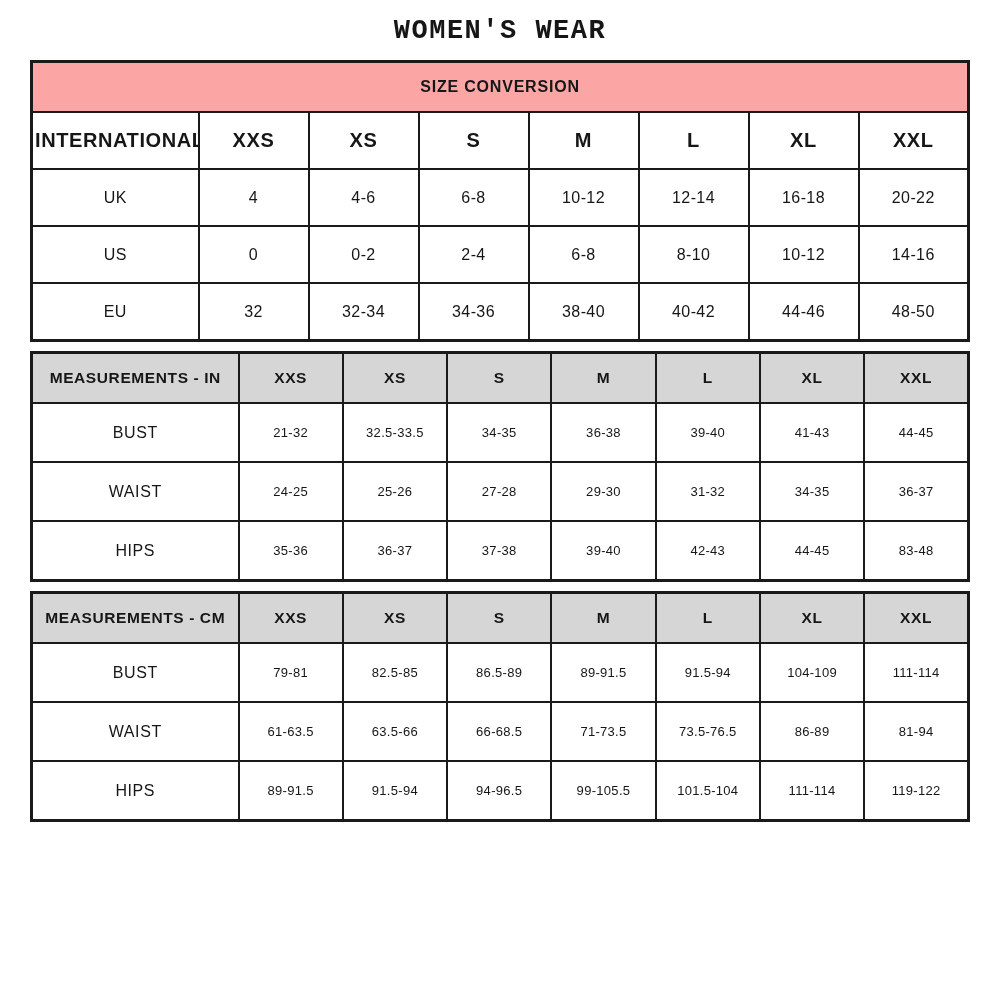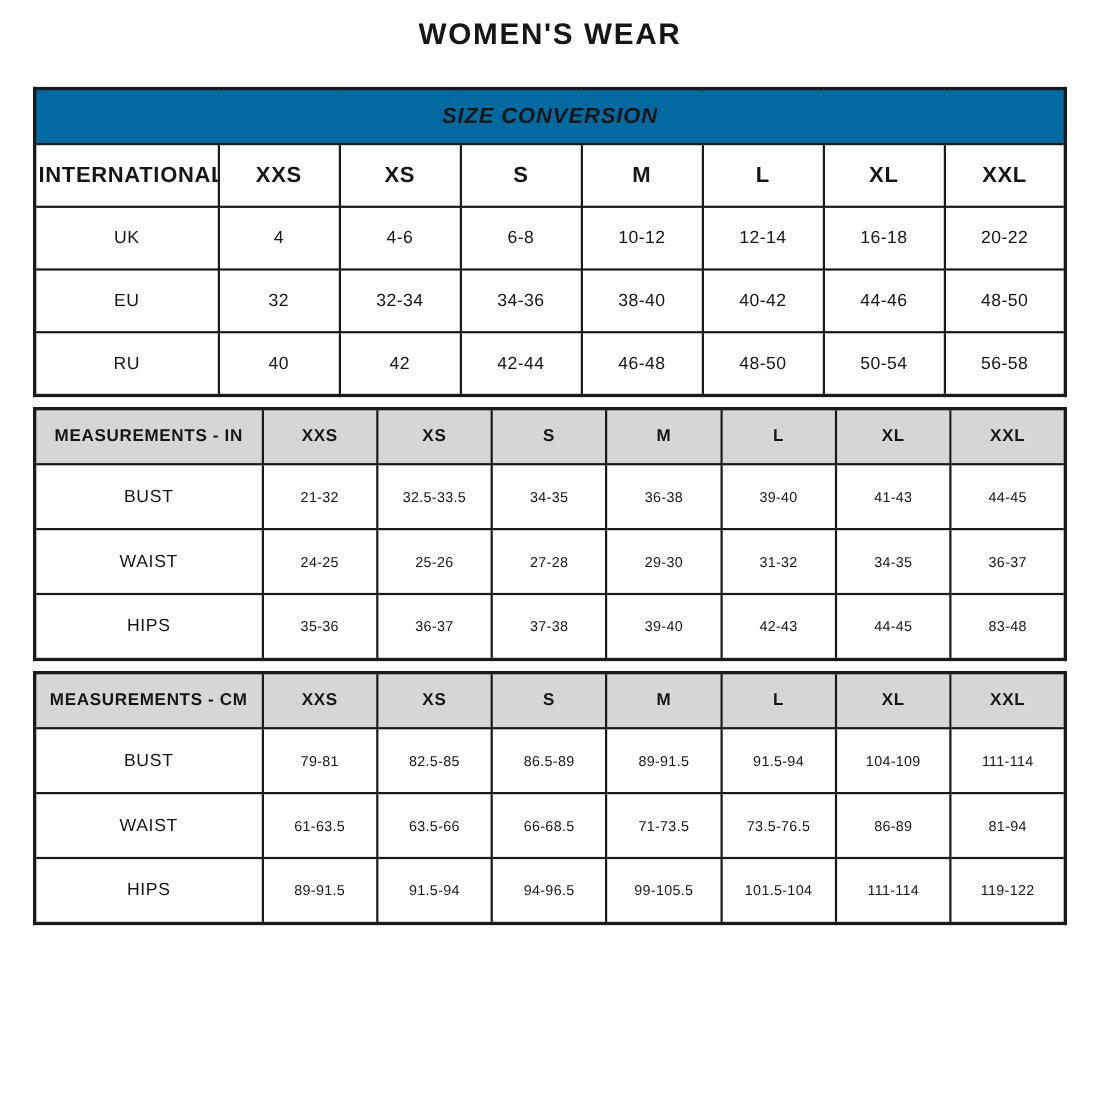--- a/index.html
+++ b/index.html
@@ -17,45 +17,45 @@
   .page {
     box-sizing: border-box;
     width: 1000px;
     padding: 10px 30px 0 30px;
   }
   .page-title {
     text-align: center;
     font-size: 27px;
     font-weight: 700;
     letter-spacing: 1.5px;
-    margin: 6px 0 32px 0;
+    margin: 6px 0 14px 0;
+    font-family: Liberation Mono, monospace;
   }
   table.size-table {
     border-collapse: collapse;
     table-layout: fixed;
     width: 940px;
     margin-bottom: 9px;
     border: 3px solid #1a1a1a;
   }
   table.size-table th,
   table.size-table td {
     border: 2px solid #1a1a1a;
     text-align: center;
     vertical-align: middle;
     padding: 0 2px;
     overflow: hidden;
   }
   
   .t-conv .span-header td {
     height: 48px;
-    background: #0369a1;
-    font-weight: 700;
-    font-size: 20px;
+    background: #fca5a5;
+    font-weight: 700;
+    font-size: 16px;
     letter-spacing: 0.8px;
-    font-style: italic;
   }
   .t-conv thead .cols-row th {
     height: 55px;
     font-weight: 700;
     font-size: 20px;
     letter-spacing: 0.6px;
     background: #ffffff;
   }
   .t-conv tbody td {
     height: 55px;
@@ -126,38 +126,38 @@
           <td class="row-label">UK</td>
           <td>4</td>
           <td>4-6</td>
           <td>6-8</td>
           <td>10-12</td>
           <td>12-14</td>
           <td>16-18</td>
           <td>20-22</td>
         </tr>
         <tr>
+          <td class="row-label">US</td>
+          <td>0</td>
+          <td>0-2</td>
+          <td>2-4</td>
+          <td>6-8</td>
+          <td>8-10</td>
+          <td>10-12</td>
+          <td>14-16</td>
+        </tr>
+        <tr>
           <td class="row-label">EU</td>
           <td>32</td>
           <td>32-34</td>
           <td>34-36</td>
           <td>38-40</td>
           <td>40-42</td>
           <td>44-46</td>
           <td>48-50</td>
-        </tr>
-        <tr>
-          <td class="row-label">RU</td>
-          <td>40</td>
-          <td>42</td>
-          <td>42-44</td>
-          <td>46-48</td>
-          <td>48-50</td>
-          <td>50-54</td>
-          <td>56-58</td>
         </tr>
       </tbody>
   </table>
 
   <table class="size-table t-meas">
     <colgroup>
       <col class="label-col">
         <col>
         <col>
         <col>

